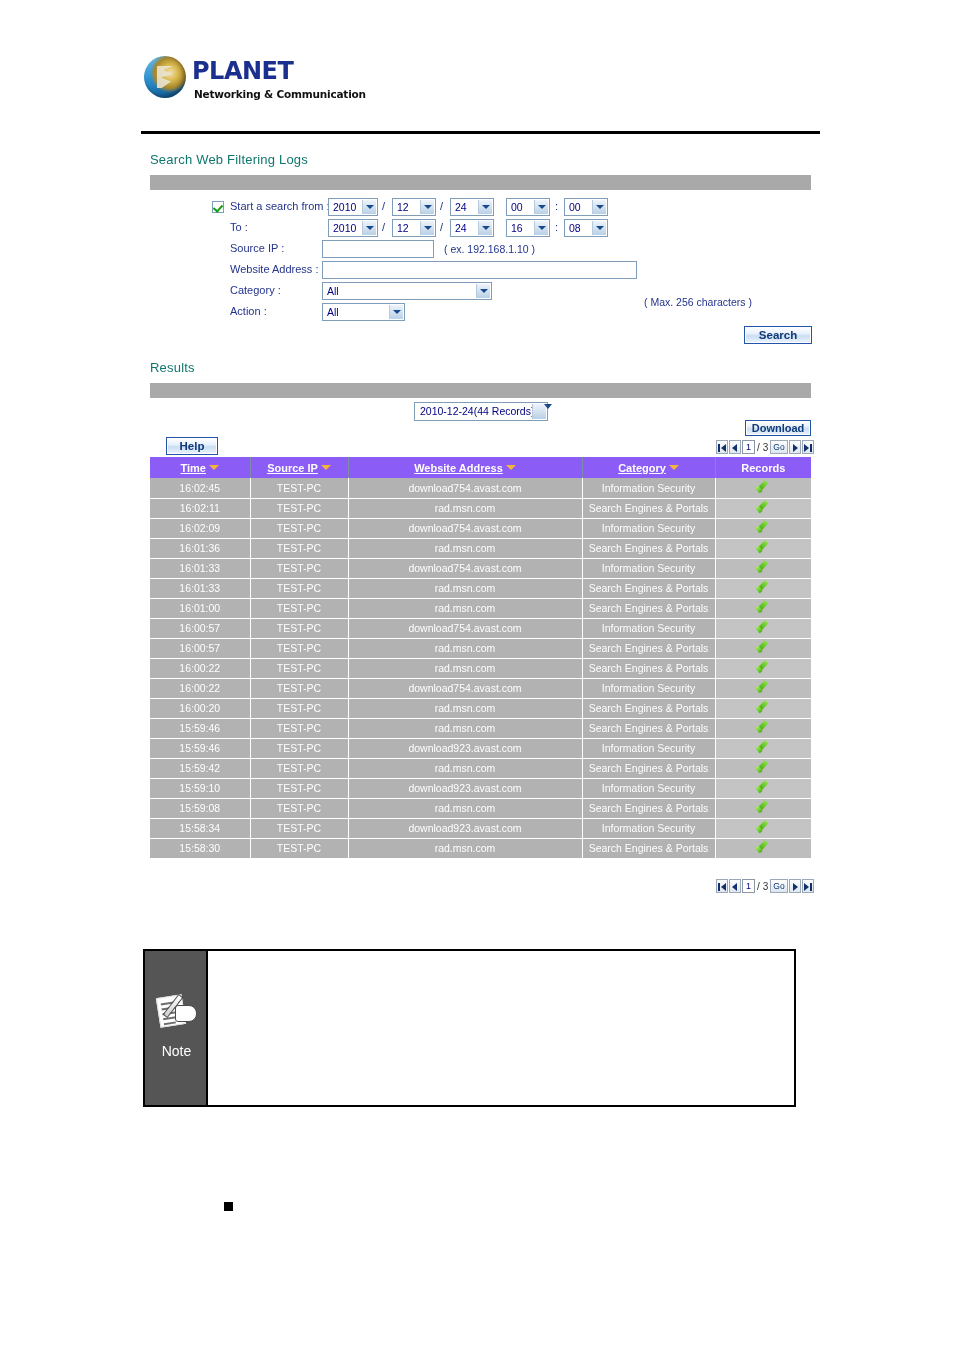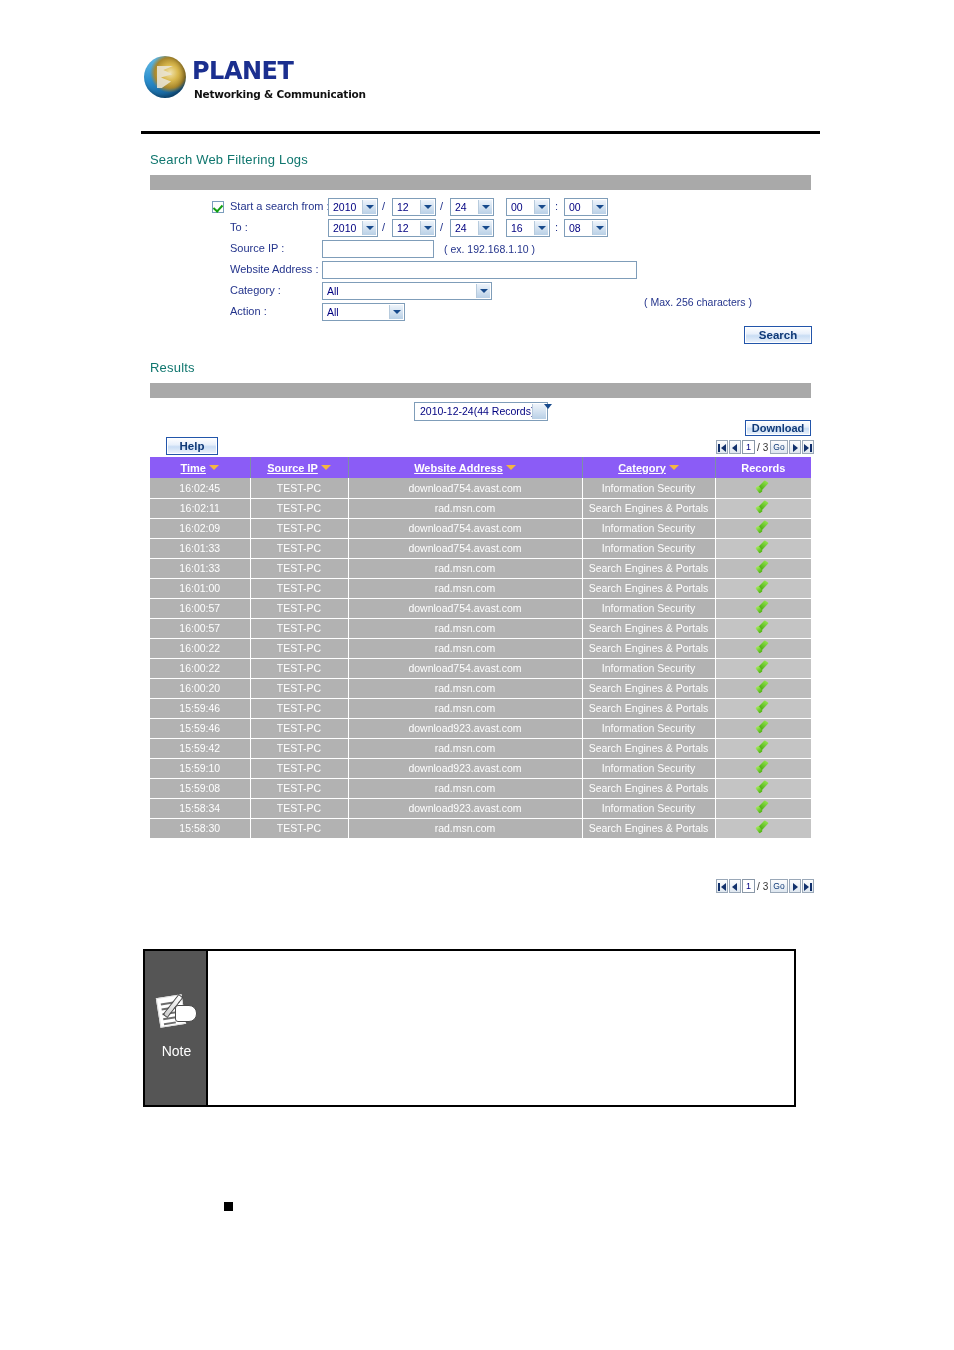--- a/index.html
+++ b/index.html
@@ -433,20 +433,27 @@
           <td class="act"><span class="chk-icon"></span></td>
         </tr>
         <tr>
           <td>16:02:09</td>
           <td>TEST-PC</td>
           <td>download754.avast.com</td>
           <td>Information Security</td>
           <td class="act"><span class="chk-icon"></span></td>
         </tr>
         <tr>
+          <td>16:01:36</td>
+          <td>TEST-PC</td>
+          <td>rad.msn.com</td>
+          <td>Search Engines &amp; Portals</td>
+          <td class="act"><span class="chk-icon"></span></td>
+        </tr>
+        <tr>
           <td>16:01:33</td>
           <td>TEST-PC</td>
           <td>download754.avast.com</td>
           <td>Information Security</td>
           <td class="act"><span class="chk-icon"></span></td>
         </tr>
         <tr>
           <td>16:01:33</td>
           <td>TEST-PC</td>
           <td>rad.msn.com</td>

